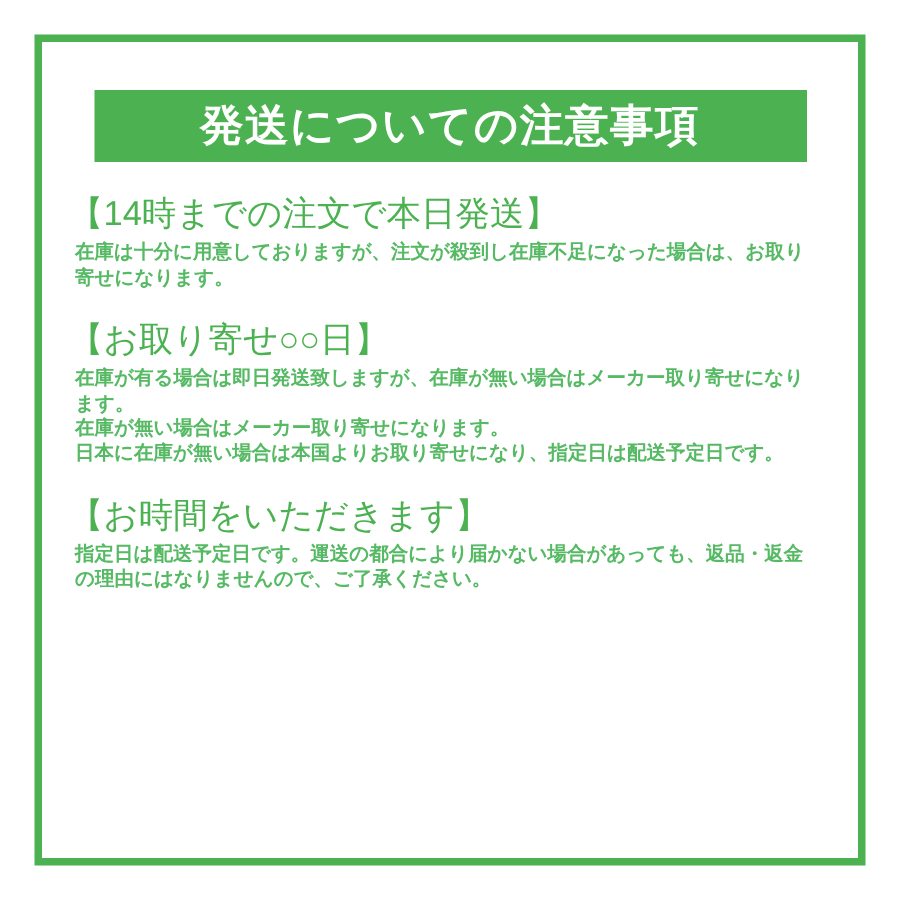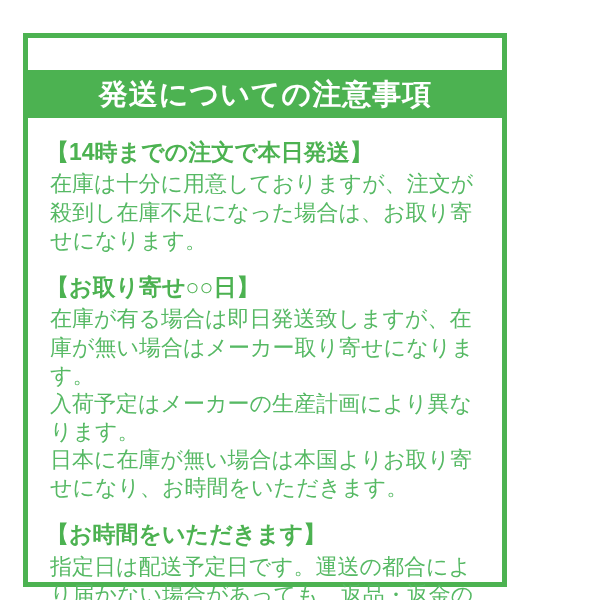--- a/index.html
+++ b/index.html
@@ -11,24 +11,23 @@
   html,body{width:600px;height:600px;}
   body{
     background:var(--bg);
     font-family:"Liberation Sans","DejaVu Sans",sans-serif;
     position:relative;
     overflow:hidden;
   }
   .frame{
     position:absolute;
     left:23px; top:23px;
-    width:484px; height:554px;
+    width:554px; height:554px;
     border:5px solid var(--green);
     background:var(--bg);
-    margin-top:10px;
   }
   .header-bar{
     margin:32px auto 0 auto;
     width:475px; height:48px;
     background:var(--green);
     display:flex;
     align-items:center;
     justify-content:center;
   }
   .header-title{
@@ -40,28 +39,28 @@
   }
   .content{
     padding:2px 24px 0 18px;
   }
   .notice-section{
     margin-top:19px;
   }
   .sec-heading{
     color:var(--green);
     font-size:23px;
-    font-weight:bold;
+    font-weight:normal;
     line-height:1.15;
     margin-bottom:5px;
   }
   .sec-body{
     color:var(--body-green);
-    font-size:22px;
-    font-weight:400;
+    font-size:13px;
+    font-weight:700;
     line-height:1.28;
     margin-left:4px;
     text-align:left;
     word-break:break-all;
   }
 </style>
 </head>
 <body>
 
 <div class="frame">
@@ -71,21 +70,21 @@
   <div class="content" id="sections">
       <section class="notice-section">
         <h2 class="sec-heading">【14時までの注文で本日発送】</h2>
         <p class="sec-body">在庫は十分に用意しておりますが、注文が殺到し在庫不足になった場合は、お取り寄せになります。</p>
       </section>
       <section class="notice-section">
       </section>
       <section class="notice-section">
         <h2 class="sec-heading">【お取り寄せ○○日】</h2>
         <p class="sec-body">在庫が有る場合は即日発送致しますが、在庫が無い場合はメーカー取り寄せになります。</p>
-        <p class="sec-body">入荷予定はメーカーの生産計画により異なります。</p>
-        <p class="sec-body">日本に在庫が無い場合は本国よりお取り寄せになり、お時間をいただきます。</p>
+        <p class="sec-body">在庫が無い場合はメーカー取り寄せになります。</p>
+        <p class="sec-body">日本に在庫が無い場合は本国よりお取り寄せになり、指定日は配送予定日です。</p>
       </section>
       <section class="notice-section">
         <h2 class="sec-heading">【お時間をいただきます】</h2>
         <p class="sec-body">指定日は配送予定日です。運送の都合により届かない場合があっても、返品・返金の理由にはなりませんので、ご了承ください。</p>
       </section>
     </div>
 </div>
 
 </body></html>

